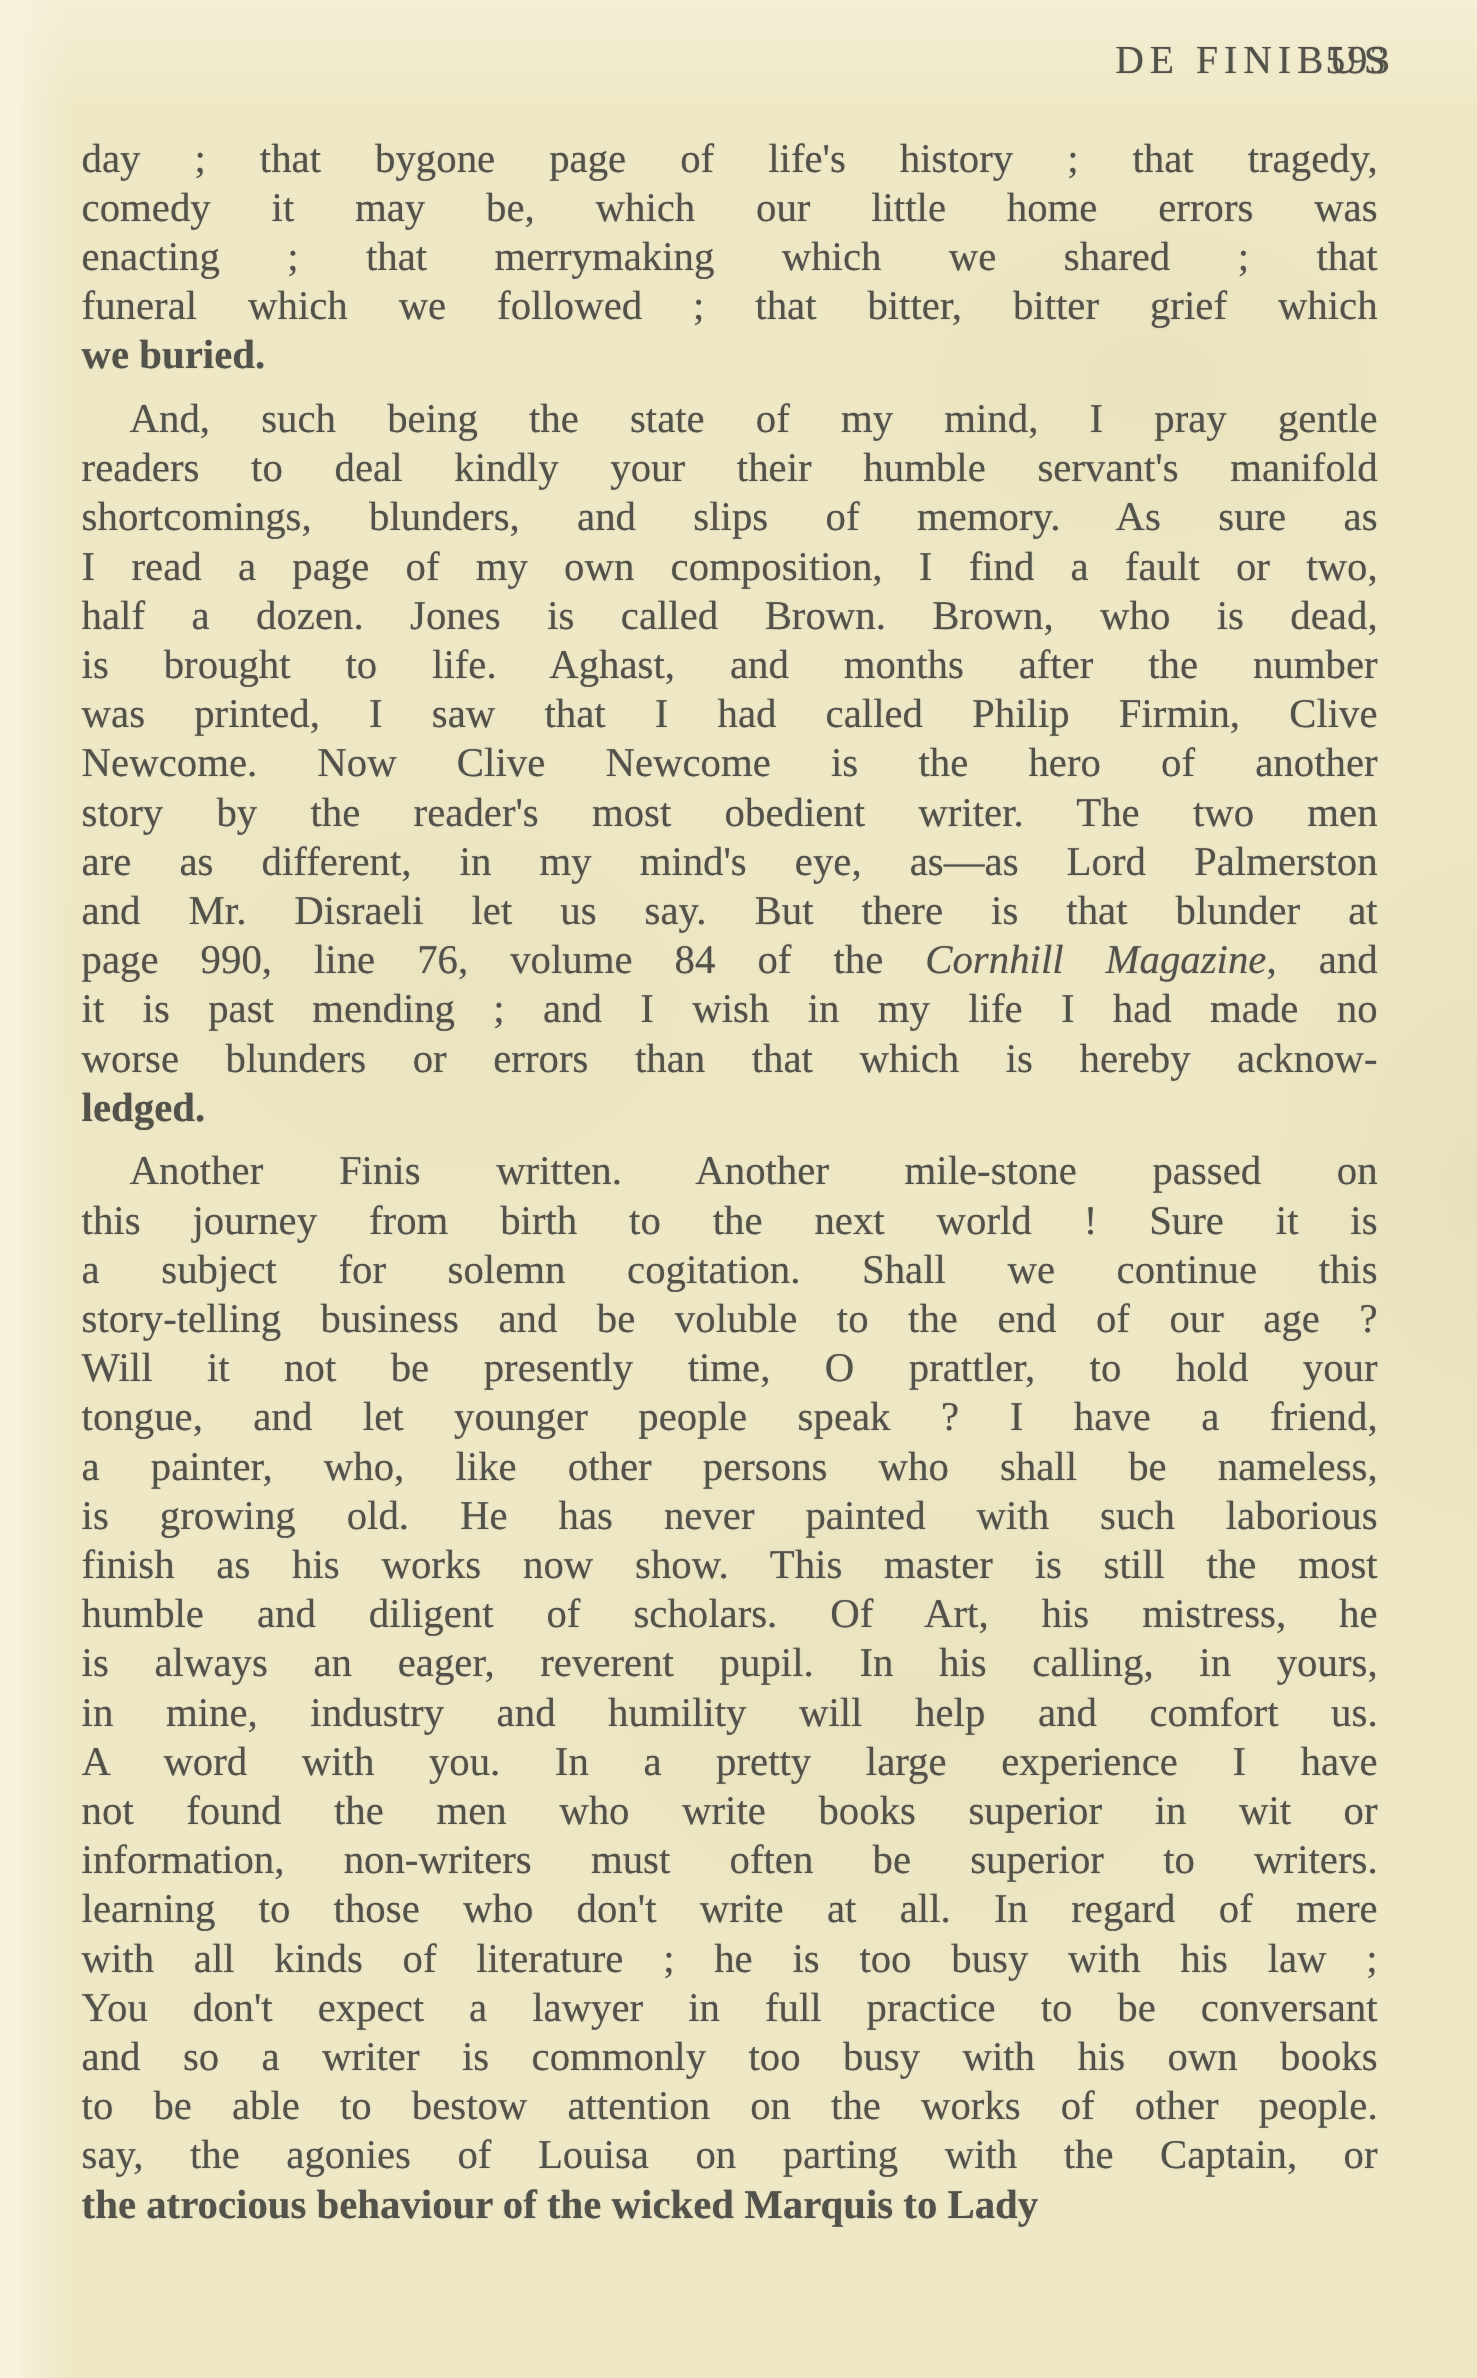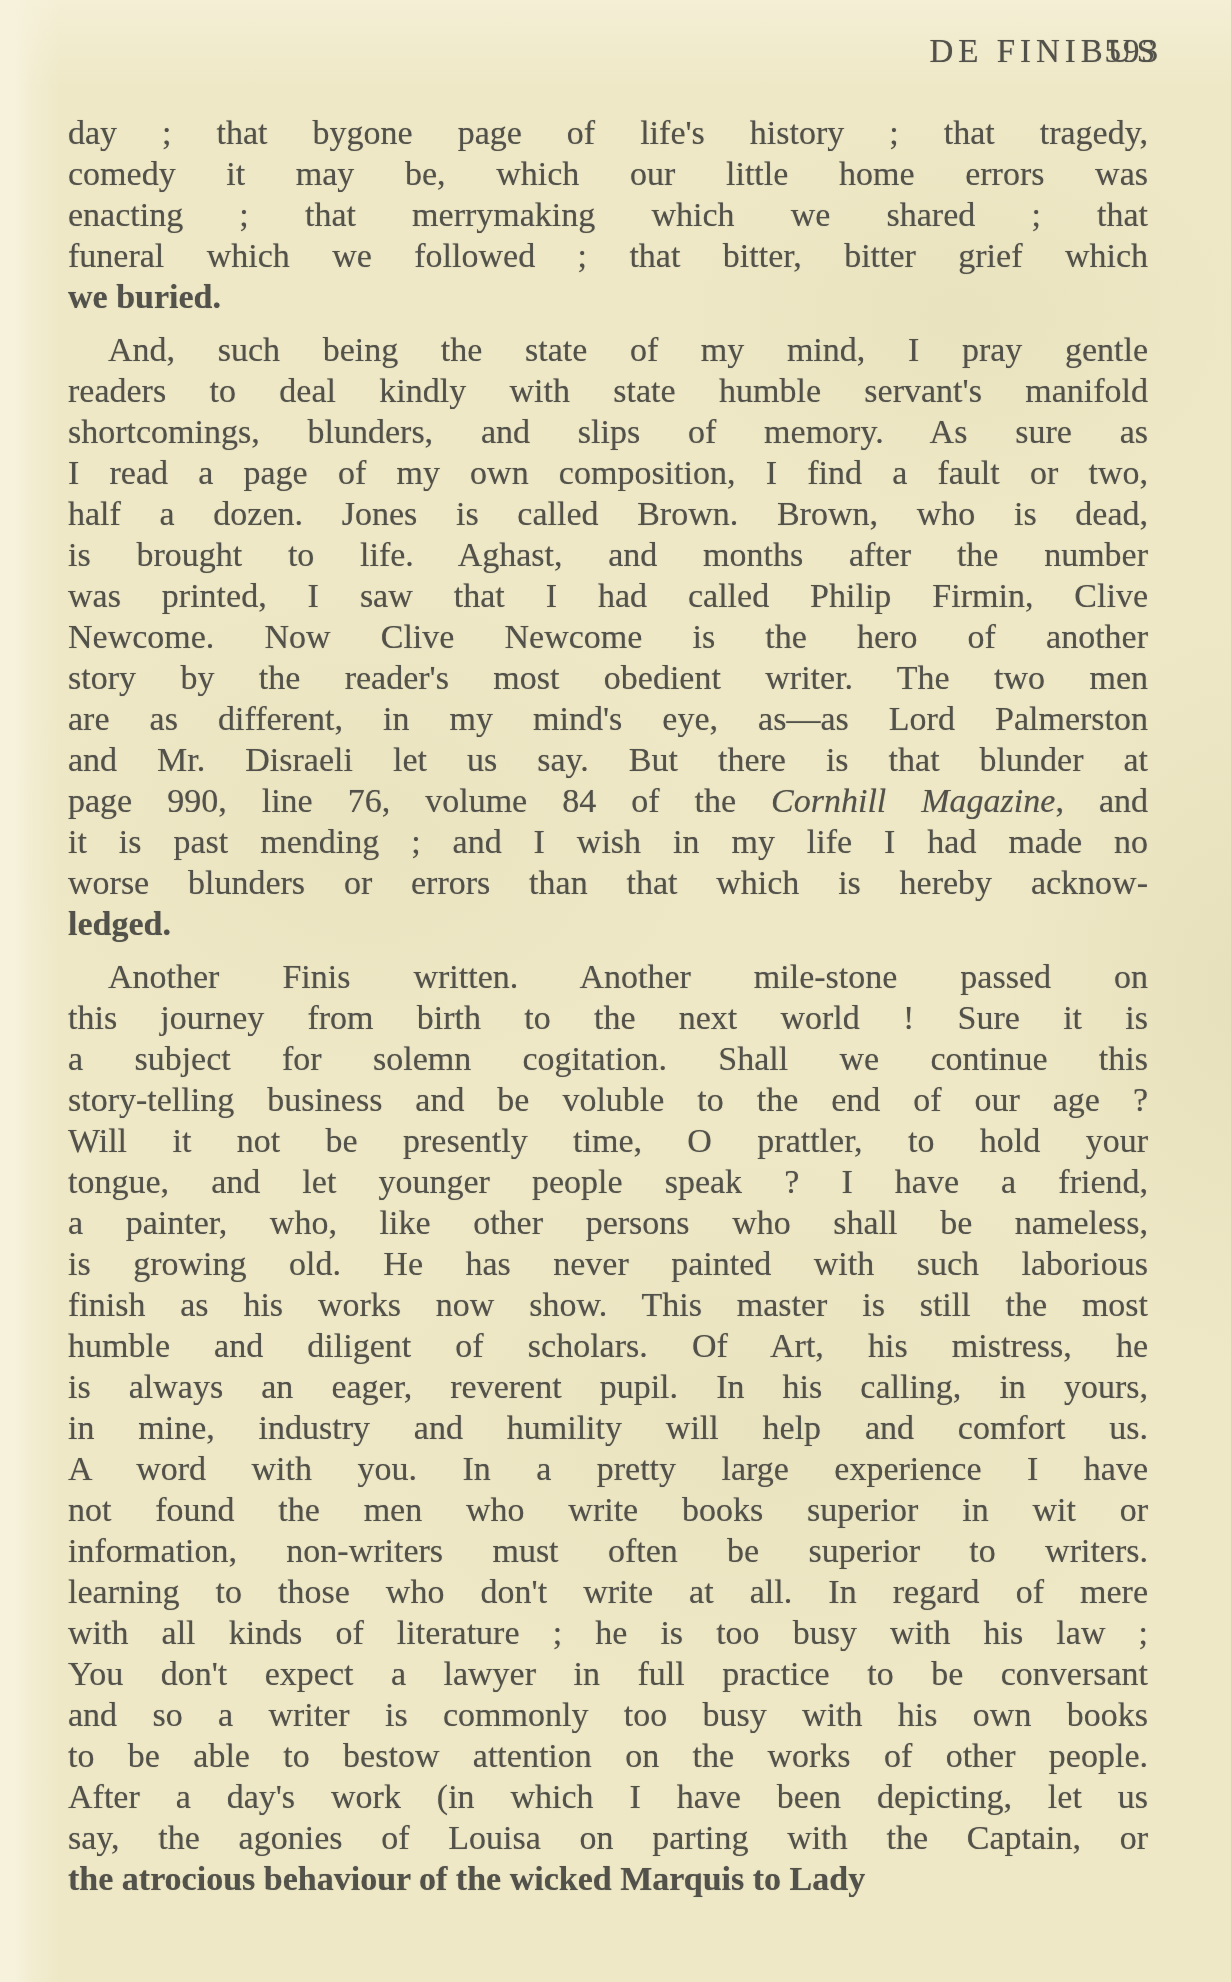--- a/index.html
+++ b/index.html
@@ -87,21 +87,21 @@
   <div class="body-text" id="body-text">
       <div class="paragraph">
         <div class="line">day ; that bygone page of life's history ; that tragedy,</div>
         <div class="line">comedy it may be, which our little home errors was</div>
         <div class="line">enacting ; that merrymaking which we shared ; that</div>
         <div class="line">funeral which we followed ; that bitter, bitter grief which</div>
         <div class="line last">we buried.</div>
       </div>
       <div class="paragraph">
         <div class="line indent">And, such being the state of my mind, I pray gentle</div>
-        <div class="line">readers to deal kindly with state humble servant's manifold</div>
+        <div class="line">readers to deal kindly your their humble servant's manifold</div>
         <div class="line">shortcomings, blunders, and slips of memory.  As sure as</div>
         <div class="line">I read a page of my own composition, I find a fault or two,</div>
         <div class="line">half a dozen.  Jones is called Brown.  Brown, who is dead,</div>
         <div class="line">is brought to life.  Aghast, and months after the number</div>
         <div class="line">was printed, I saw that I had called Philip Firmin, Clive</div>
         <div class="line">Newcome.  Now Clive Newcome is the hero of another</div>
         <div class="line">story by the reader's most obedient writer.  The two men</div>
         <div class="line">are as different, in my mind's eye, as—as Lord Palmerston</div>
         <div class="line">and Mr. Disraeli let us say.  But there is that blunder at</div>
         <div class="line">page 990, line 76, volume 84 of the <i>Cornhill Magazine</i>, and</div>
@@ -123,18 +123,17 @@
         <div class="line">is always an eager, reverent pupil.  In his calling, in yours,</div>
         <div class="line">in mine, industry and humility will help and comfort us.</div>
         <div class="line">A word with you.  In a pretty large experience I have</div>
         <div class="line">not found the men who write books superior in wit or</div>
         <div class="line">information, non-writers must often be superior to writers.</div>
         <div class="line">learning to those who don't write at all.  In regard of mere</div>
         <div class="line">with all kinds of literature ; he is too busy with his law ;</div>
         <div class="line">You don't expect a lawyer in full practice to be conversant</div>
         <div class="line">and so a writer is commonly too busy with his own books</div>
         <div class="line">to be able to bestow attention on the works of other people.</div>
-        <div class="line">After a day's work (in which I have been depicting, let us</div>
         <div class="line">say, the agonies of Louisa on parting with the Captain, or</div>
         <div class="line last">the atrocious behaviour of the wicked Marquis to Lady</div>
       </div>
     </div>
 </div>
 
 </body></html>

